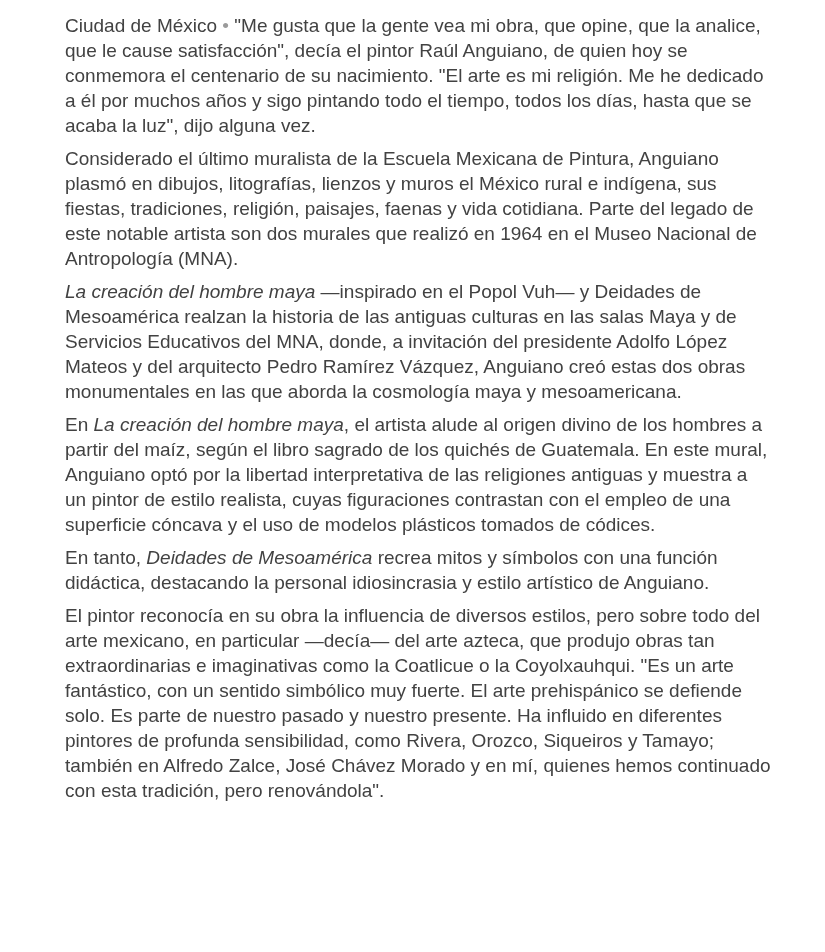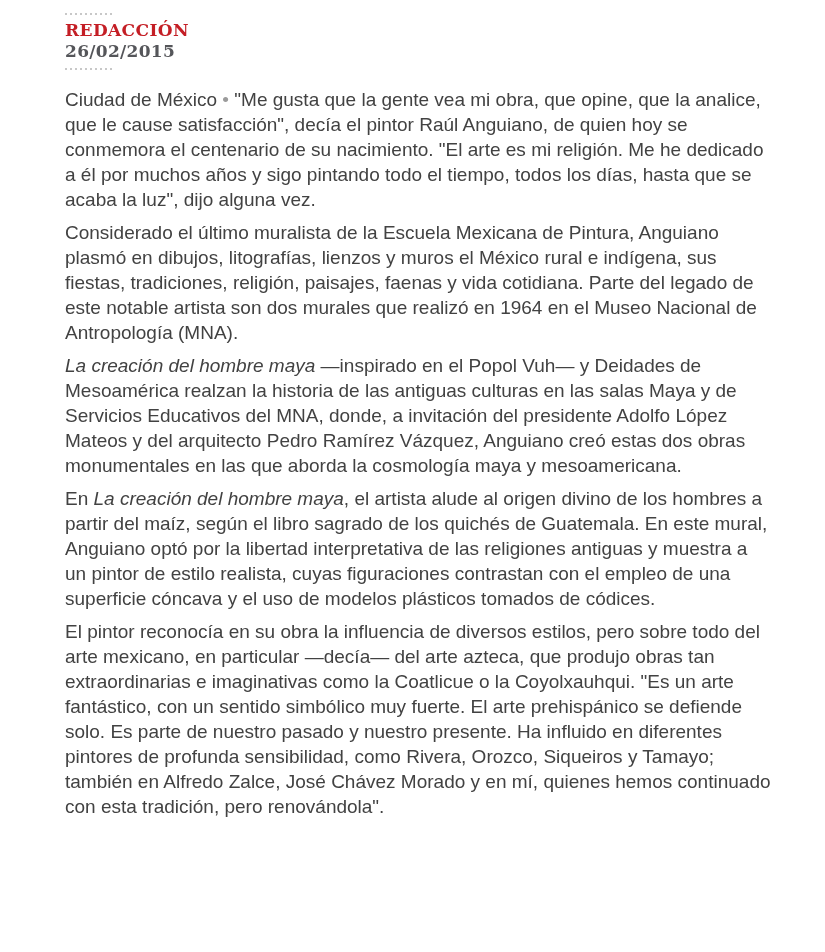--- a/index.html
+++ b/index.html
@@ -58,35 +58,30 @@
   .article-body p { margin: 0 0 8px 0; }
   .dateline { font-weight: normal; }
   .bullet { color: var(--bullet, #9b9b9b); }
   em { }
 </style>
 </head>
 <body>
 
 <div class="page">
 
-  <header class="article-header">
-    <div class="dotted-divider"></div>
-    <h2 class="section-label">REDACCIÓN</h2>
-    <div class="article-date">26/02/2015</div>
-    <div class="dotted-divider"></div>
-  </header>
 
   <article class="article-body">
 
     <p><strong class="dateline">Ciudad de México</strong><span class="bullet"> • </span><span>"Me gusta que la gente vea mi obra, que opine, que la analice, que le cause satisfacción", decía el pintor Raúl Anguiano, de quien hoy se conmemora el centenario de su nacimiento. "El arte es mi religión. Me he dedicado a él por muchos años y sigo pintando todo el tiempo, todos los días, hasta que se acaba la luz", dijo alguna vez.</span></p>
 
     <p><span>Considerado el último muralista de la Escuela Mexicana de Pintura, Anguiano plasmó en dibujos, litografías, lienzos y muros el México rural e indígena, sus fiestas, tradiciones, religión, paisajes, faenas y vida cotidiana. Parte del legado de este notable artista son dos murales que realizó en 1964 en el Museo Nacional de Antropología (MNA).</span></p>
 
     <p><em>La creación del hombre maya</em><span> —inspirado en el Popol Vuh— y Deidades de Mesoamérica realzan la historia de las antiguas culturas en las salas Maya y de Servicios Educativos del MNA, donde, a invitación del presidente Adolfo López Mateos y del arquitecto Pedro Ramírez Vázquez, Anguiano creó estas dos obras monumentales en las que aborda la cosmología maya y mesoamericana.</span></p>
 
     <p><span>En </span><em>La creación del hombre maya</em><span>, el artista alude al origen divino de los hombres a partir del maíz, según el libro sagrado de los quichés de Guatemala. En este mural, Anguiano optó por la libertad interpretativa de las religiones antiguas y muestra a un pintor de estilo realista, cuyas figuraciones contrastan con el empleo de una superficie cóncava y el uso de modelos plásticos tomados de códices.</span></p>
 
+    <p><span>En tanto, </span><em>Deidades de Mesoamérica</em><span> recrea mitos y símbolos con una función didáctica, destacando la personal idiosincrasia y estilo artístico de Anguiano.</span></p>
 
     <p><span>El pintor reconocía en su obra la influencia de diversos estilos, pero sobre todo del arte mexicano, en particular —decía— del arte azteca, que produjo obras tan extraordinarias e imaginativas como la Coatlicue o la Coyolxauhqui. "Es un arte fantástico, con un sentido simbólico muy fuerte. El arte prehispánico se defiende solo. Es parte de nuestro pasado y nuestro presente. Ha influido en diferentes pintores de profunda sensibilidad, como Rivera, Orozco, Siqueiros y Tamayo; también en Alfredo Zalce, José Chávez Morado y en mí, quienes hemos continuado con esta tradición, pero renovándola".</span></p>
 
   </article>
 
 </div>
 
 </body></html>

